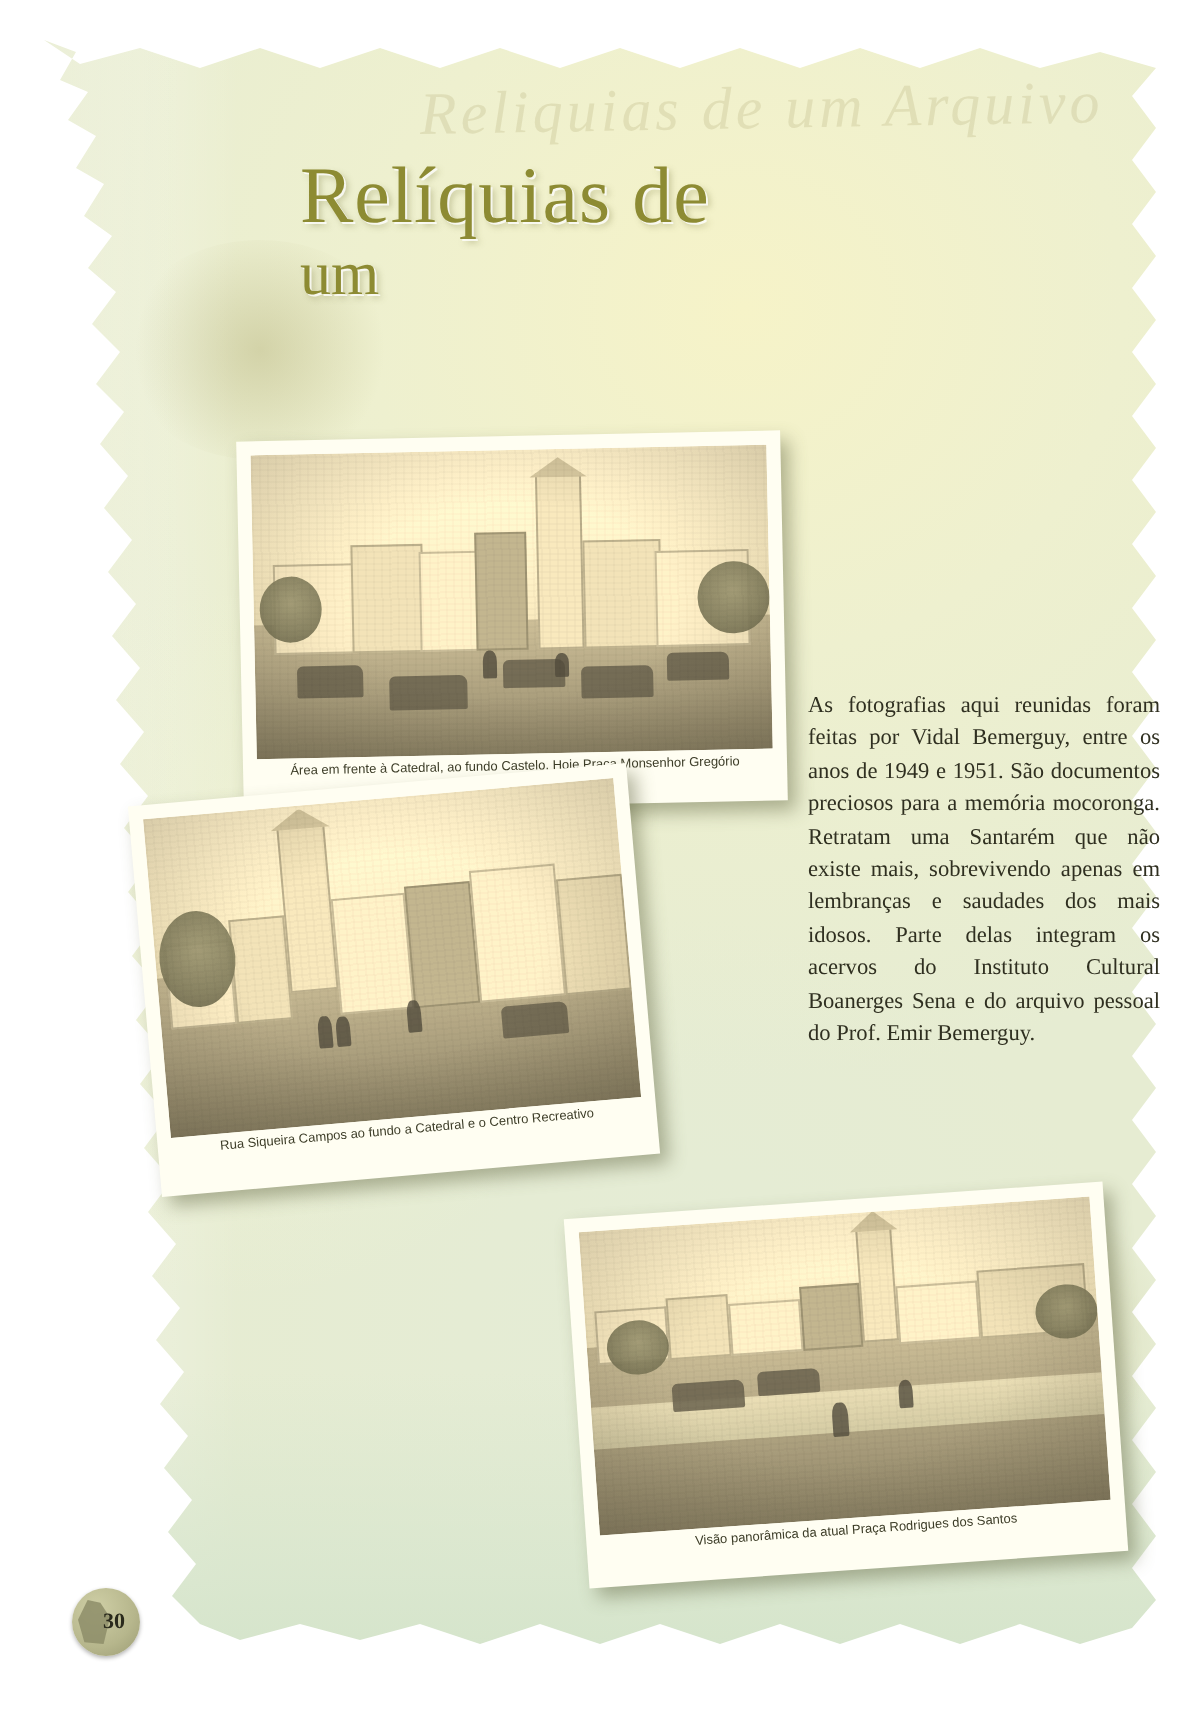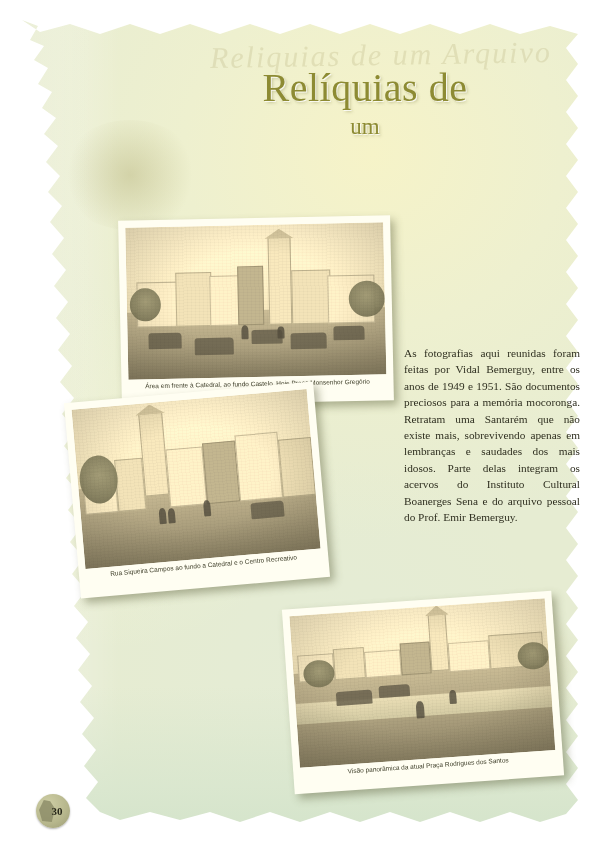--- a/index.html
+++ b/index.html
@@ -62,35 +62,34 @@
     color: rgba(196,190,140,0.35);
     font-family: "Liberation Serif", serif;
     font-style: italic;
     white-space: nowrap;
     transform: rotate(-1deg);
   }
 
   
   .title-block {
     position: absolute;
-    top: 66px;
+    top: 76px;
     left: 150px;
     width: 430px;
-    text-align: center;
     color: #8a8a2e;
   }
   .title-line1 {
     font-size: 40px;
     line-height: 44px;
     color: #8d8b33;
     text-shadow: 1px 1px 0 rgba(255,255,255,0.8), 2px 2px 3px rgba(120,120,60,0.35);
     letter-spacing: 0.5px;
   }
   .title-line2 {
-    font-size: 23px;
+    font-size: 31px;
     line-height: 34px;
     color: #8d8b33;
     text-shadow: 1px 1px 0 rgba(255,255,255,0.8), 2px 2px 3px rgba(120,120,60,0.35);
   }
   .title-script {
     position: absolute;
     top: 128px;
     left: 150px;
     width: 440px;
     text-align: center;

